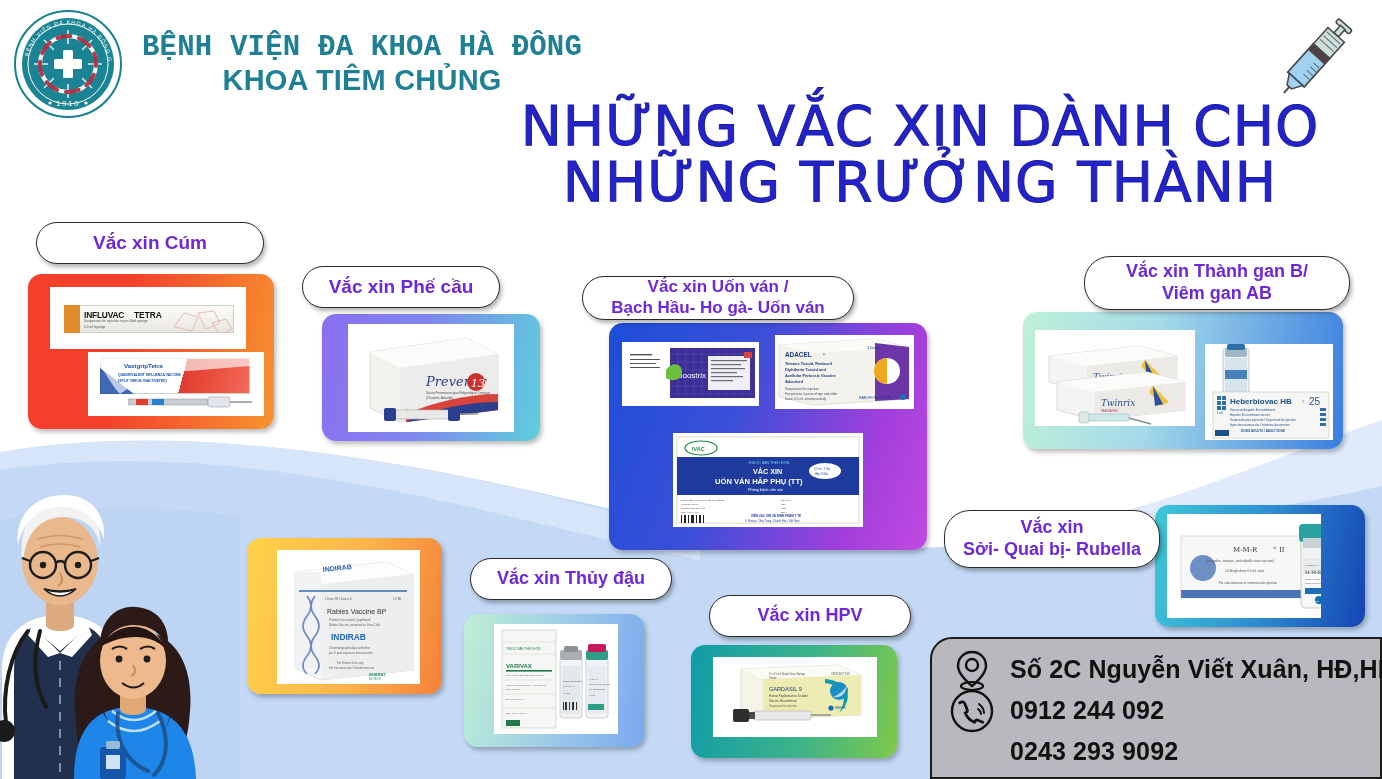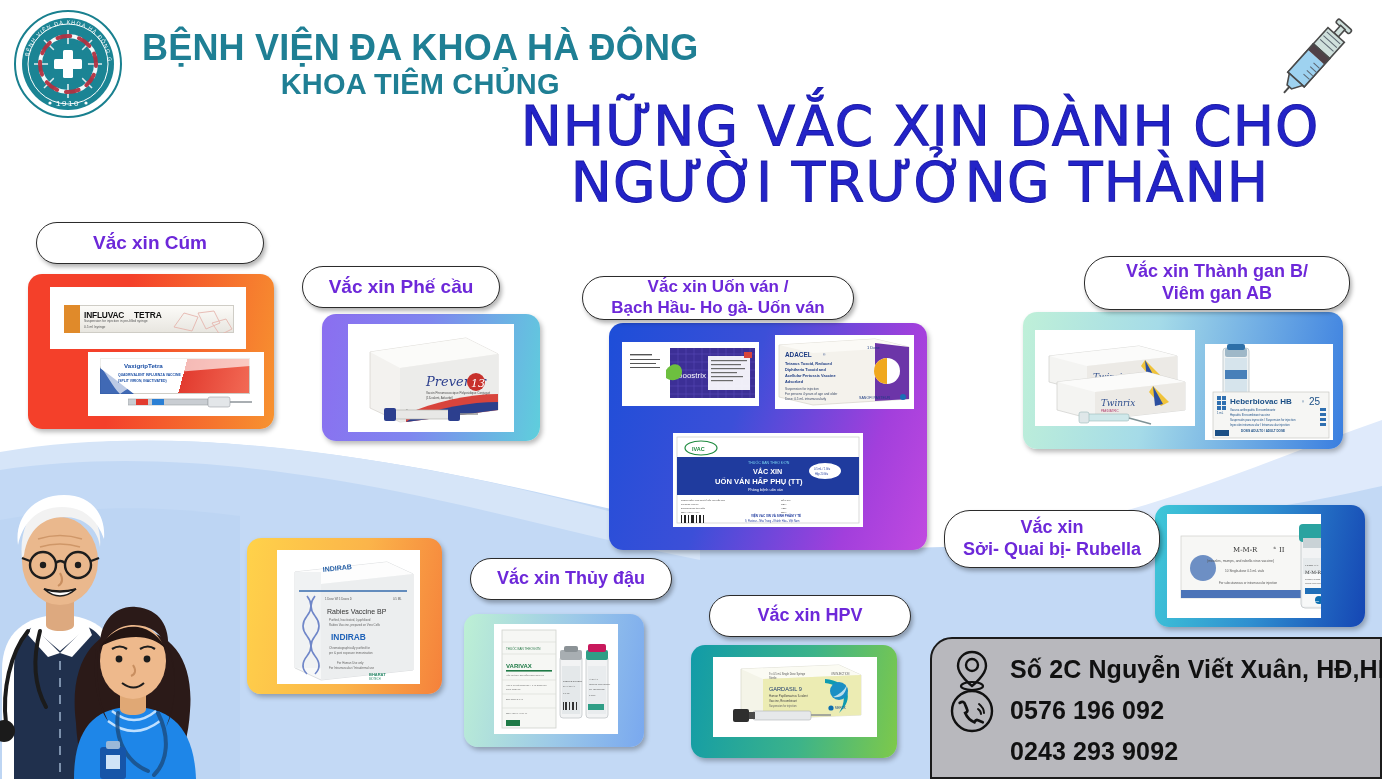--- a/index.html
+++ b/index.html
@@ -18,21 +18,21 @@
 
   
   .header { position:absolute; left:12px; top:8px; display:flex; align-items:center; gap:18px; z-index:30; }
   .logo-wrap { width:112px; height:112px; flex:0 0 112px; }
   .logo-wrap svg { display:block; }
   .hospital-names { display:flex; flex-direction:column; align-items:center; line-height:1.12; }
   .hosp-line1, .hosp-line2 {
     color:#1f7f94; font-weight:bold; letter-spacing:.2px;
     font-family:"Liberation Sans", sans-serif;
   }
-  .hosp-line1 { font-size:36px; }
+  .hosp-line1 { font-size:29px;font-family:Liberation Mono, monospace; }
   .hosp-line2 { font-size:29px; }
 
   
   .syringe-top { position:absolute; right:16px; top:10px; z-index:30; }
 
   
   .main-title {
     position:absolute; left:470px; top:98px; width:900px; text-align:center; z-index:25;
     color:#2323c8; font-family:"DejaVu Sans", sans-serif; font-weight:normal;
     font-size:55px; line-height:1.02; letter-spacing:1px;
@@ -160,21 +160,21 @@
         </g>
 
         <path d="M44,76 L62,76 L56,86 L50,86 Z" fill="#9ed2f0" stroke="#4a4a4a" stroke-width="1.6"></path>
         <line x1="53" y1="86" x2="53" y2="94" stroke="#4a4a4a" stroke-width="2"></line>
       </g>
     </svg>
   </div>
 
   <div class="main-title">
     <span class="tline">NHỮNG VẮC XIN DÀNH CHO</span>
-    <span class="tline">NGƯỜI TRƯỞNG THÀNH</span>
+    <span class="tline">NHỮNG TRƯỞNG THÀNH</span>
   </div>
 
   <div style="position:absolute;left:-12px;top:455px;width:265px;height:324px;z-index:18;">
     <svg width="265" height="324" viewBox="0 0 265 324" xmlns="http://www.w3.org/2000/svg">
 
       <g>
 
         <path d="M14,215 C14,178 38,160 72,160 C108,160 132,180 132,218 L132,324 L14,324 Z" fill="#ffffff"></path>
 
         <path d="M44,172 L72,196 L100,172 C116,180 122,196 122,216 L122,324 L26,324 L26,214 C26,195 32,180 44,172 Z" fill="#20304d"></path>
@@ -703,21 +703,21 @@
     </div>
     <div class="contact-row">
       <div class="icon-col">
         <svg width="46" height="46" viewBox="0 0 46 46">
           <circle cx="23" cy="23" r="20" fill="none" stroke="#111" stroke-width="2.4"></circle>
           <path d="M16,14 c3,-2 5,-1 6,2 l2,5 c1,2 0,3 -2,4 c2,5 5,8 10,10 c1,-2 2,-3 4,-2 l5,2" fill="none" stroke="#111" stroke-width="3" stroke-linecap="round" transform="translate(-4,2) scale(.92)"></path>
           <path d="M30,16 q5,4 5,9" fill="none" stroke="#111" stroke-width="2" stroke-linecap="round"></path>
           <path d="M29,21 q3,2 3,5" fill="none" stroke="#111" stroke-width="2" stroke-linecap="round"></path>
         </svg>
       </div>
-      <div class="contact-text">0576 196 092</div>
+      <div class="contact-text">0912 244 092</div>
     </div>
     <div class="contact-row">
       <div class="icon-col"></div>
       <div class="contact-text">0243 293 9092</div>
     </div>
   </div>
 
 </div>
 
 </body></html>

